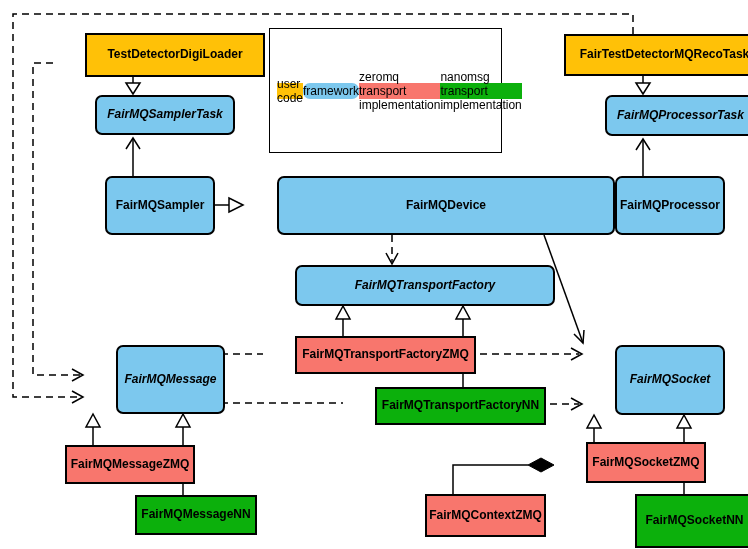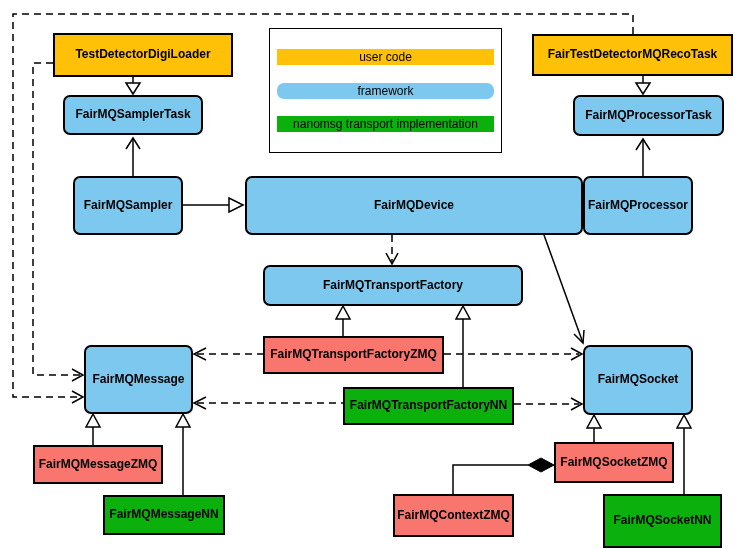--- a/index.html
+++ b/index.html
@@ -9,30 +9,30 @@
   }
   svg.edges{position:absolute;left:0;top:0;width:748px;height:549px;}
   svg .ln{stroke:#000;stroke-width:1.5;fill:none;}
   svg .dash{stroke-dasharray:7 5;}
   svg .tri{fill:#fff;stroke:#000;stroke-width:1.5;}
   svg .chev{fill:none;stroke:#000;stroke-width:1.5;}
   svg .dia{fill:#000;stroke:#000;stroke-width:1;}
   .node{
     position:absolute;box-sizing:border-box;border:2px solid #000;
     display:flex;align-items:center;justify-content:center;text-align:center;
-    font-size:12px;font-weight:700;color:#000;line-height:1.1;padding:2px;
+    font-size:12px;font-weight:700;color:#000;line-height:1.1;padding:2px;margin-left:32px;
   }
-  .node.abstract{}
+  .node.abstract{font-style:italic;}
   .cat-user_code{background:var(--c-user_code,#FFC107);}
   .cat-framework{background:var(--c-framework,#7CC8EE);border-radius:7px;}
   .cat-zeromq{background:var(--c-zeromq,#F8766D);}
   .cat-nanomsg{background:var(--c-nanomsg,#0CB00C);}
   .legend{
     position:absolute;left:269px;top:28px;width:233px;height:125px;box-sizing:border-box;
-    background:#fff;border:1.5px solid #000;display:flex;flex-direction:column;
+    background:#fff;border:1.5px solid #000;display:flex;
     justify-content:space-evenly;align-items:center;padding:2px 7px;
   }
   .legend-item{
     width:100%;height:16px;display:flex;align-items:center;justify-content:center;
     font-size:12px;font-weight:400;color:#000;
   }
 </style>
 </head>
 <body>
 
@@ -142,20 +142,21 @@
 
     <g>
       <polyline class="ln" points="453,494 453,465 528,465"></polyline>
       <polygon class="dia" points="554,465 541,458 528,465 541,472"></polygon>
     </g>
   </svg>
 
   <div class="legend">
     <div class="legend-item cat-user_code">user code</div>
     <div class="legend-item cat-framework">framework</div>
+    <div class="legend-item cat-zeromq">zeromq transport implementation</div>
     <div class="legend-item cat-nanomsg">nanomsg transport implementation</div>
   </div>
 
   <div class="node cat-user_code" style="left:53px;top:33px;width:180px;height:44px">TestDetectorDigiLoader</div>
   <div class="node cat-user_code" style="left:532px;top:34px;width:201px;height:42px">FairTestDetectorMQRecoTask</div>
   <div class="node cat-framework abstract" style="left:63px;top:95px;width:140px;height:40px">FairMQSamplerTask</div>
   <div class="node cat-framework abstract" style="left:573px;top:95px;width:151px;height:41px">FairMQProcessorTask</div>
   <div class="node cat-framework" style="left:73px;top:176px;width:110px;height:59px">FairMQSampler</div>
   <div class="node cat-framework" style="left:245px;top:176px;width:338px;height:59px">FairMQDevice</div>
   <div class="node cat-framework" style="left:583px;top:176px;width:110px;height:59px">FairMQProcessor</div>

